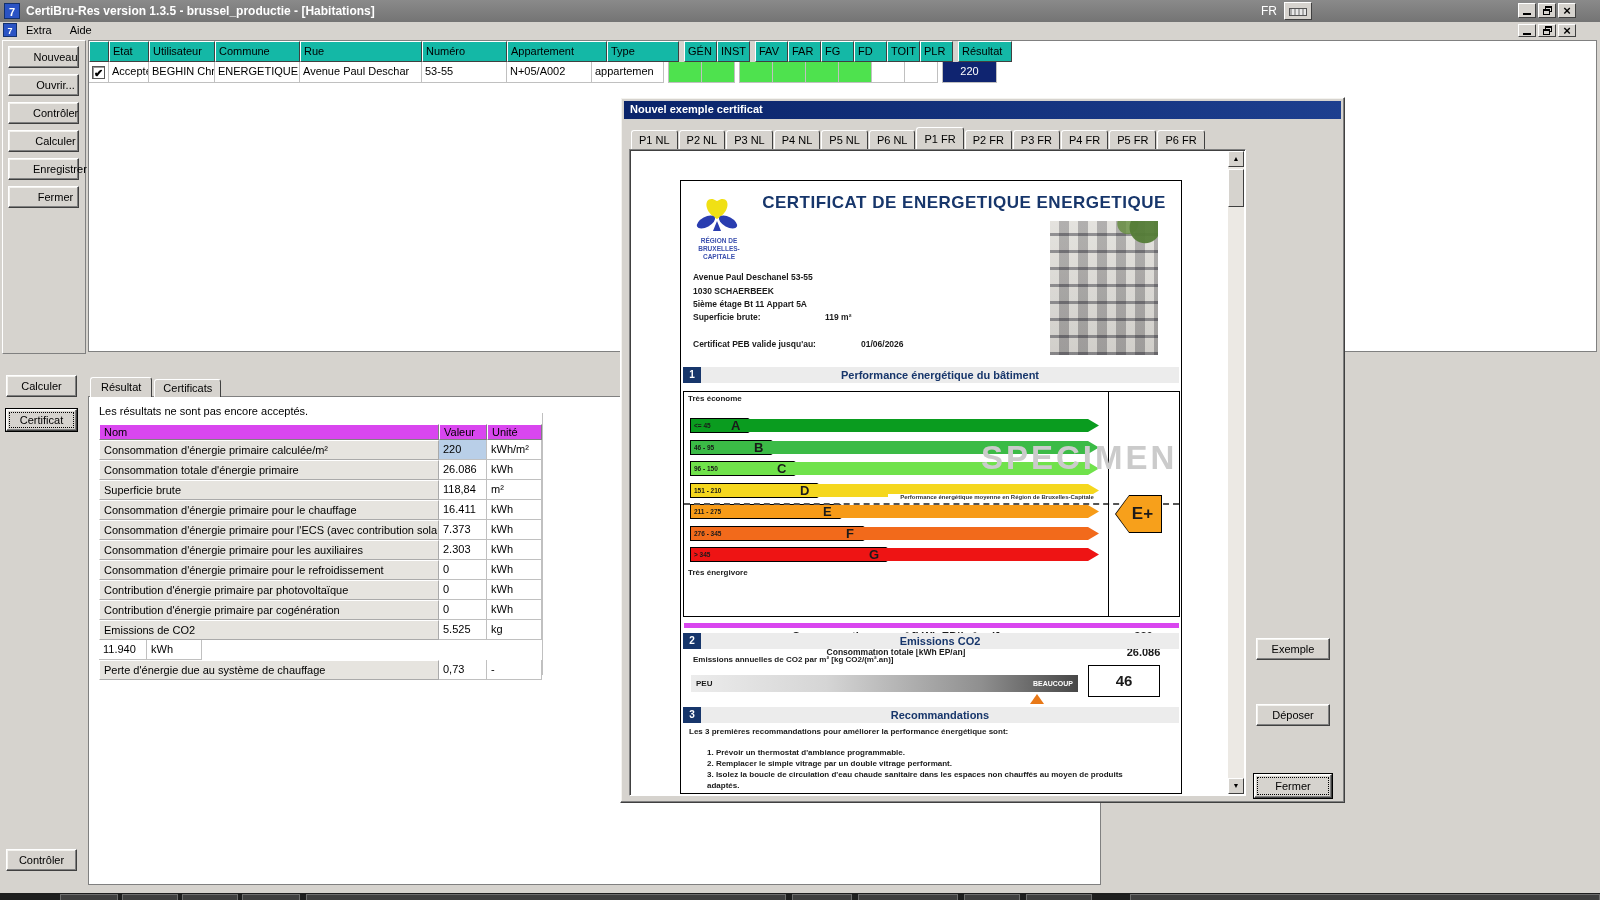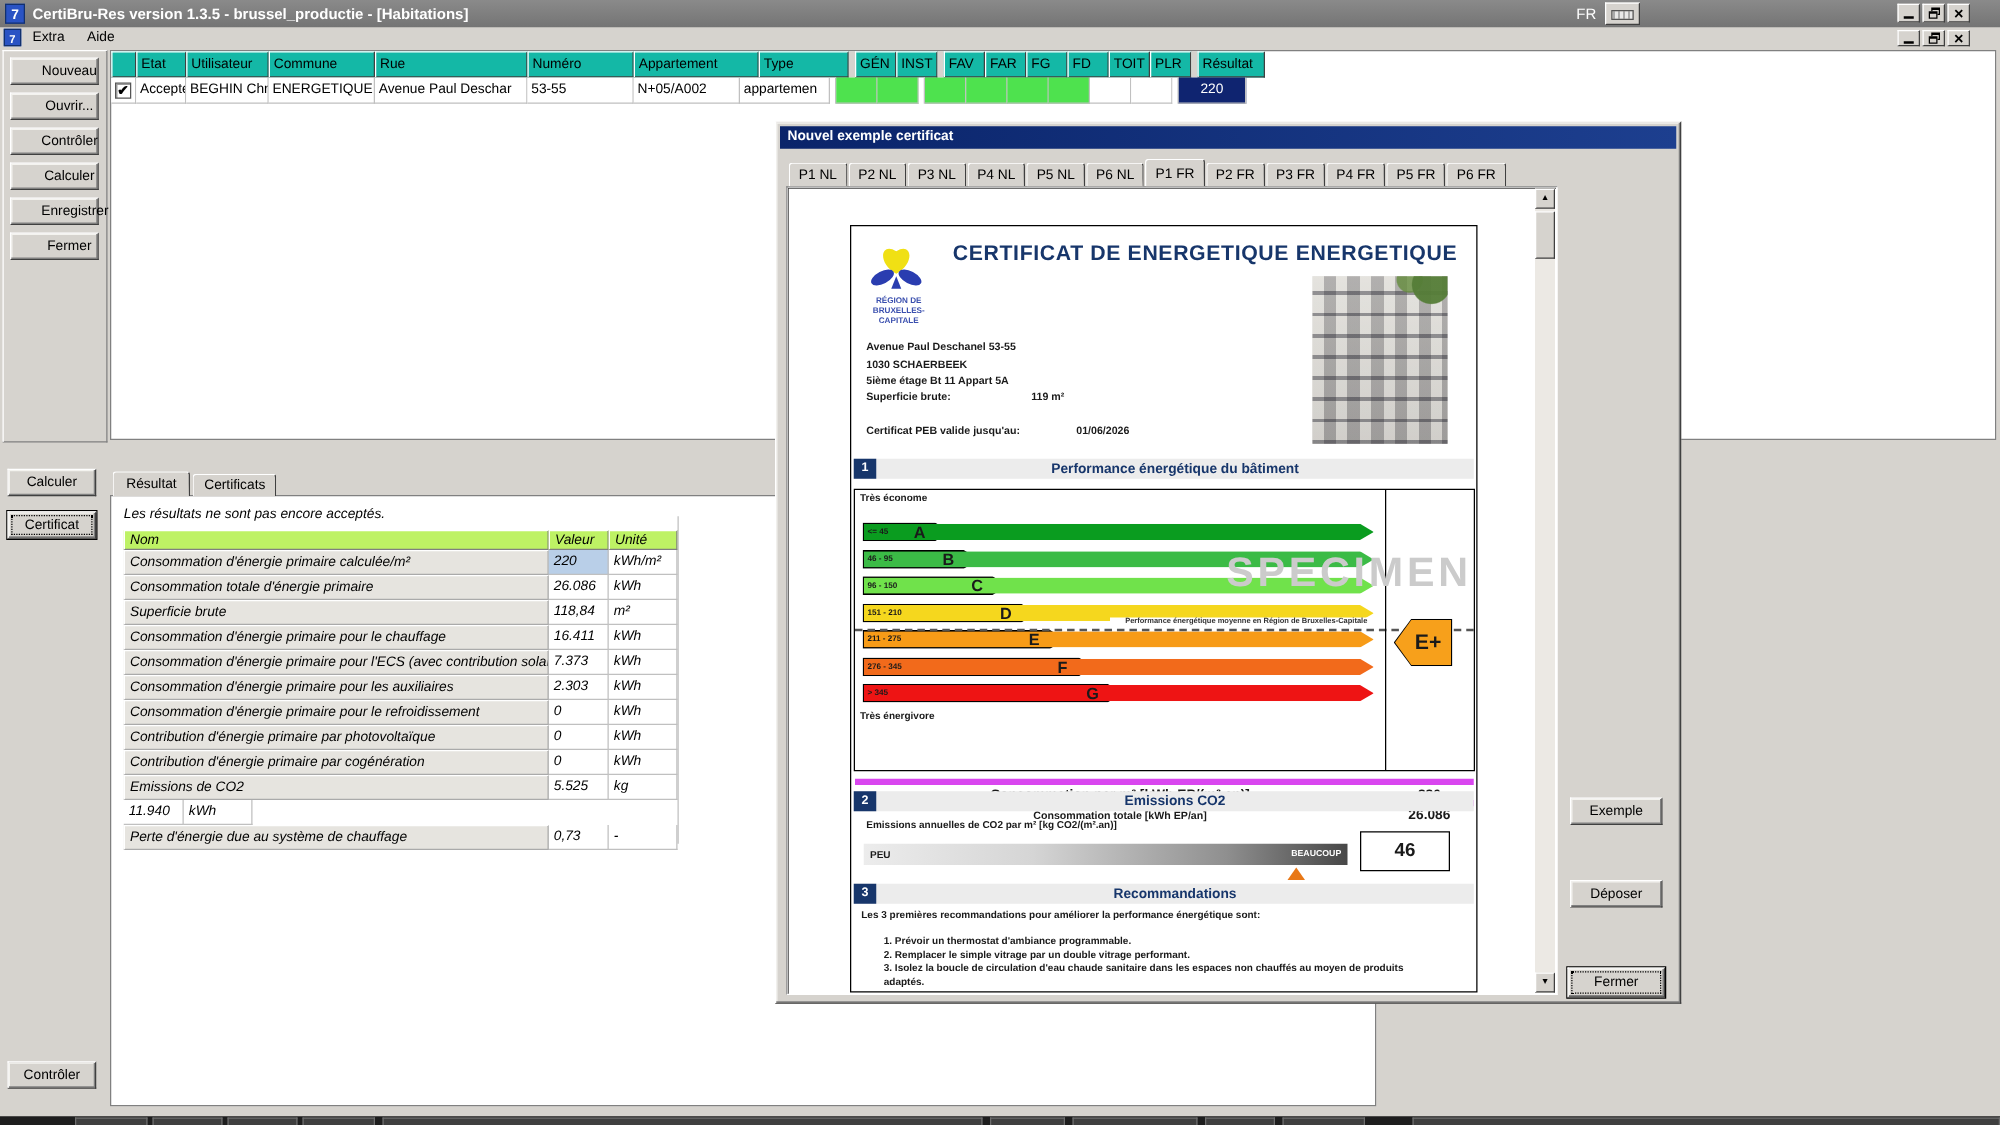--- a/index.html
+++ b/index.html
@@ -58,31 +58,31 @@
   .green{background:#4ee24e;}
   .navy{background:#0f2470;color:#fff;text-align:center;}
   .cbx{width:13px;height:13px;margin:1px auto;background:#fff;border:1px solid #555;
        box-shadow:inset 1px 1px 0 #9a9a9a;font-size:11px;line-height:12px;text-align:center;font-weight:bold;}
 
   
   .rail-bot-btns{position:absolute;left:6px;top:375px;width:71px;}
   .rail-bot-btns .btn3d{left:0;width:71px;height:22px;}
   .footer-btn{left:6px;top:849px;width:71px;height:22px;}
   .bottom-panel{position:absolute;left:88px;top:396px;width:1013px;height:489px;background:#fff;
-                border:1px solid #808080;font-style:italic;}
+                border:1px solid #808080;}
   .rtabs{position:absolute;left:90px;top:379px;display:flex;z-index:2;}
   .rtab{background:#d6d3ce;border:1px solid #808080;border-bottom:none;padding:2px 8px 3px 8px;
         border-top-left-radius:3px;border-top-right-radius:3px;border-top-color:#fff;border-left-color:#fff;
         border-right-color:#404040;margin-right:2px;}
   .rtab.active{padding:3px 10px 4px 10px;margin-top:-2px;background:#d6d3ce;z-index:3;}
   .res-msg{position:absolute;left:10px;top:8px;}
   .res-table{position:absolute;left:10px;top:27px;}
   .rrow{display:flex;}
   .rc{overflow:hidden;white-space:nowrap;padding:3px 4px 0 4px;height:20px;}
-  .rc.h{background:#bef264;border:1px solid #808080;border-top-color:#fff;border-left-color:#fff;height:16px;padding-top:1px;}
+  .rc.h{background:#d946ef;border:1px solid #808080;border-top-color:#fff;border-left-color:#fff;height:16px;padding-top:1px;}
   .rc.name{width:340px;background:#e6e4df;border:1px solid #aaa;border-top-color:#fff;border-left-color:#fff;}
   .rc.val{width:48px;border-right:1px solid #c0c0c0;border-bottom:1px solid #c0c0c0;}
   .rc.unit{width:55px;border-right:1px solid #c0c0c0;border-bottom:1px solid #c0c0c0;}
   .rc.hl{background:#b9cfe8;}
   .vline{position:absolute;left:453px;top:16px;width:1px;height:262px;background:#c0c0c0;}
 
   
   .dialog{position:absolute;left:620px;top:97px;width:725px;height:706px;background:#d6d3ce;z-index:10;
           border:1px solid #404040;border-top-color:#fff;border-left-color:#fff;
           box-shadow:inset -1px -1px 0 #808080,inset 1px 1px 0 #f4f3ef;}

